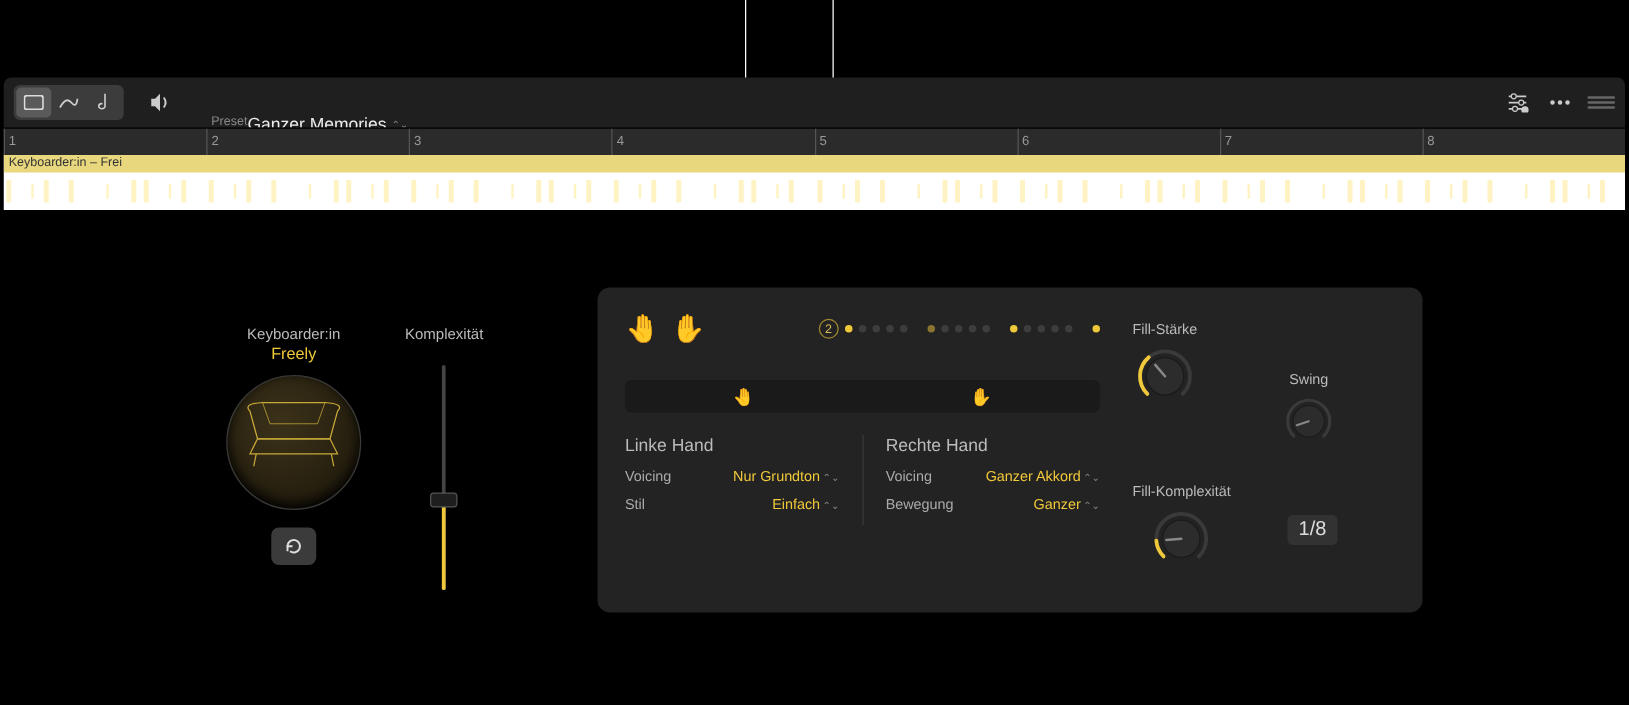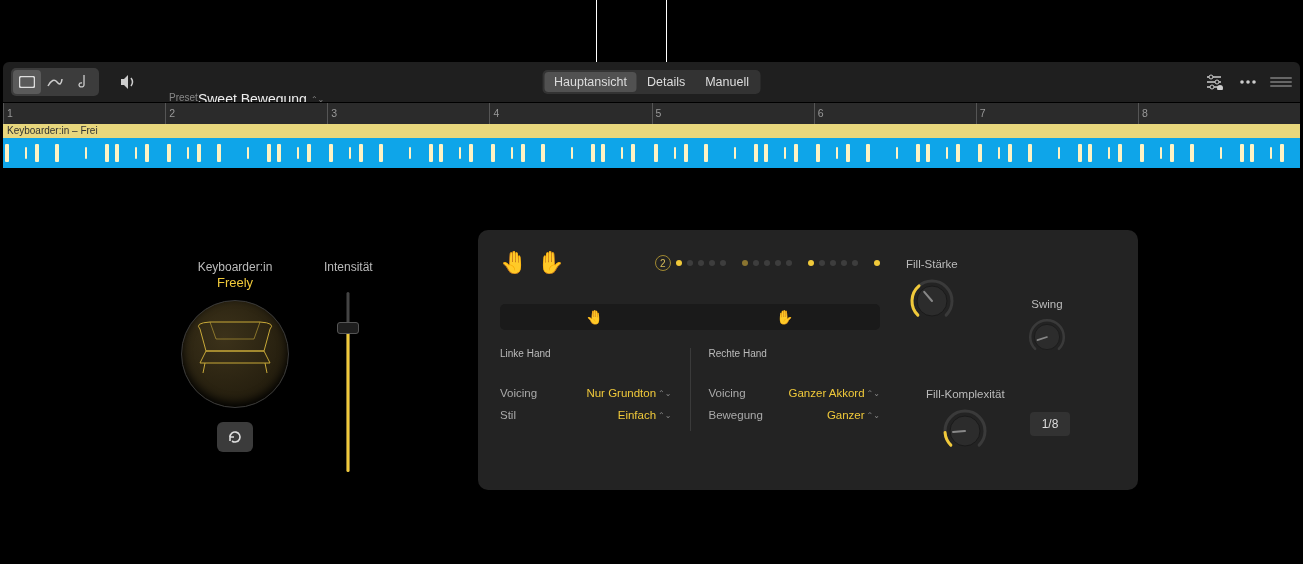--- a/index.html
+++ b/index.html
@@ -25,21 +25,21 @@
 .tb-tab.active { background: #515151; }
 .tb-right { margin-left: auto; display: flex; align-items: center; gap: 10px; }
 .tb-icon { width: 24px; height: 24px; display: flex; align-items: center; justify-content: center; cursor: pointer; }
 .drag-handle { width: 22px; height: 10px; display: flex; flex-direction: column; justify-content: space-between; cursor: grab; }
 .drag-handle div { height: 2px; background: #666; border-radius: 1px; }
 
 
 .timeline { position: absolute; top: 102px; left: 3px; right: 3px; }
 .ruler { height: 22px; background: #2b2b2b; position: relative; border-top: 1px solid #000; }
 .ruler .bar { position: absolute; top: 0; height: 100%; border-left: 1px solid #555; font-size: 10.5px; color: #999; padding: 4px 0 0 3px; }
-.region { height: 44px; background: #0ea5e9; position: relative; overflow: hidden;}
+.region { height: 44px; background: #ffffff; position: relative; overflow: hidden;}
 .region-header { height: 14px; background: #e8d77d; font-size: 10px; color: #333; padding-left: 4px; line-height: 14px; }
 .region-wave { height: 30px; position: relative; }
 .midi-note { position: absolute; top: 6px; height: 18px; background: #fff3c4; border-radius: 1px; width: 4px; }
 .midi-note.s { width: 2px; height: 12px; top: 9px; background: #fff3c4; }
 
 
 .editor { position: absolute; top: 230px; left: 0; right: 0; bottom: 0; display: flex; }
 .left-pane { width: 478px; padding: 30px 30px 0 180px; position: relative; }
 .center-pane { flex: 1; }
 .panel { background: #232323; border-radius: 10px; width: 660px; height: 260px; position: relative; padding: 18px 22px; }
@@ -69,36 +69,36 @@
 .dot.on { background: #f0c93a; }
 .dot.half { background: #8a7430; }
 .follow-row { margin-left: 156px; font-size: 11.5px; margin-top: 2px; }
 .follow-row .v { color: #f0c93a; }
 .split-bar { margin-top: 26px; height: 26px; background: #1a1a1a; border-radius: 5px; display: flex; align-items: center; justify-content: space-around; width: 380px; }
 .mini-hand { color: #f0c93a; font-size: 14px; }
 .mini-hand.flip { transform: scaleX(-1); }
 .cols { display: flex; margin-top: 18px; width: 380px; }
 .col { flex: 1; padding-right: 18px; }
 .col.r { border-left: 1px solid #3a3a3a; padding-left: 18px; padding-right: 0; }
-.col .h { font-size: 10px; color: #bbb; margin-bottom: 28px; }
+.col .h { font-size: 14px; color: #bbb; margin-bottom: 12px; }
 .field { display: flex; justify-content: space-between; align-items: center; font-size: 11.5px; margin-bottom: 10px; cursor: pointer; }
 .field .k { color: #aaa; }
 .field .v { color: #f0c93a; display: flex; align-items: center; gap: 2px; }
 .field .v .arr { font-size: 8px; color: #888; }
 
 
 .knob-group { position: absolute; top: 28px; right: 22px; width: 210px; }
 .knob-block { display: inline-block; text-align: center; vertical-align: top; }
 .knob-block .lbl { font-size: 11.5px; color: #bbb; margin-bottom: 6px; }
 .knob { width: 50px; height: 50px; margin: 0 auto; position: relative; cursor: pointer; }
 .knob svg { width: 100%; height: 100%; }
 .knob-small .knob { width: 42px; height: 42px; }
-.swing-val { width: 40px; height: 24px; background: #323232; border-radius: 4px; display: flex; align-items: center; justify-content: center; color: #ddd; font-size: 12px; margin: 6px auto 0; cursor: pointer; }
+.swing-val { width: 40px; height: 24px; background: #323232; border-radius: 4px; display: flex; align-items: center; justify-content: center; color: #ddd; font-size: 16px; margin: 6px auto 0; cursor: pointer; }
 .kb1 { position: absolute; top: 0; left: 0; }
-.kb2 { position: absolute; top: 130px; left: 0; margin-left: 20px; }
+.kb2 { position: absolute; top: 130px; left: 0; }
 .kb3 { position: absolute; top: 40px; left: 120px; }
 .kb4v { position: absolute; top: 148px; left: 124px; }
 </style>
 </head>
 <body>
 
 <div class="callouts">
   <div class="line" style="left: 596px; height: 64px;"></div>
   <div class="line" style="left: 666px; height: 64px;"></div>
 </div>
@@ -124,29 +124,24 @@
     </div>
     <div class="tb-vol">
       <svg width="18" height="16" viewBox="0 0 18 16">
           <path d="M1 5 h3 l4 -4 v14 l-4 -4 h-3 z" fill="#ccc"></path>
           <path d="M11 4 q3 4 0 8" fill="none" stroke="#ccc" stroke-width="1.5"></path>
         </svg>
     </div>
     <div class="preset">
       <span class="preset-label">Preset</span>
       <span class="preset-name">
-          <span>Sweet Bewegung</span>
+          <span>Ganzer Memories</span>
           <span class="arr">⌃⌄</span>
         </span>
     </div>
-  </div>
-  <div class="tb-center">
-    <div class="tb-tab active">Hauptansicht</div>
-    <div class="tb-tab">Details</div>
-    <div class="tb-tab">Manuell</div>
   </div>
   <div class="tb-right">
     <div class="tb-icon">
       <svg width="18" height="16" viewBox="0 0 18 16">
           <path d="M2 3 h14 M2 8 h14 M2 13 h14" stroke="#ccc" stroke-width="1.4"></path>
           <circle cx="6" cy="3" r="2" fill="#1f1f1f" stroke="#ccc"></circle>
           <circle cx="12" cy="8" r="2" fill="#1f1f1f" stroke="#ccc"></circle>
           <circle cx="7" cy="13" r="2" fill="#1f1f1f" stroke="#ccc"></circle>
           <circle cx="15" cy="14" r="3" fill="#ccc"></circle>
         </svg>
@@ -272,25 +267,25 @@
           </svg>
         </div>
         <div class="reload-btn">
           <svg width="16" height="16" viewBox="0 0 16 16">
               <path d="M3 8 a5 5 0 1 1 2 4" fill="none" stroke="#ddd" stroke-width="1.6"></path>
               <path d="M3 12 l0 -4 l4 0" fill="none" stroke="#ddd" stroke-width="1.6"></path>
             </svg>
         </div>
       </div>
       <div class="slider-col">
-        <div class="lbl">Intensität</div>
-        <div class="vslider" id="sl-intens">
+        <div class="lbl">Komplexität</div>
+        <div class="vslider" id="sl-complex">
           <div class="track"></div>
-            <div class="fill" style="height:80%;"></div>
-            <div class="thumb" style="bottom:80%;"></div>
+            <div class="fill" style="height:40%;"></div>
+            <div class="thumb" style="bottom:40%;"></div>
         </div>
       </div>
     </div>
   </div>
 
   <div class="center-pane">
     <div class="panel">
       <div class="hand-row">
         <span class="hand-icon flip">✋</span>
         <span class="hand-icon">✋</span>

